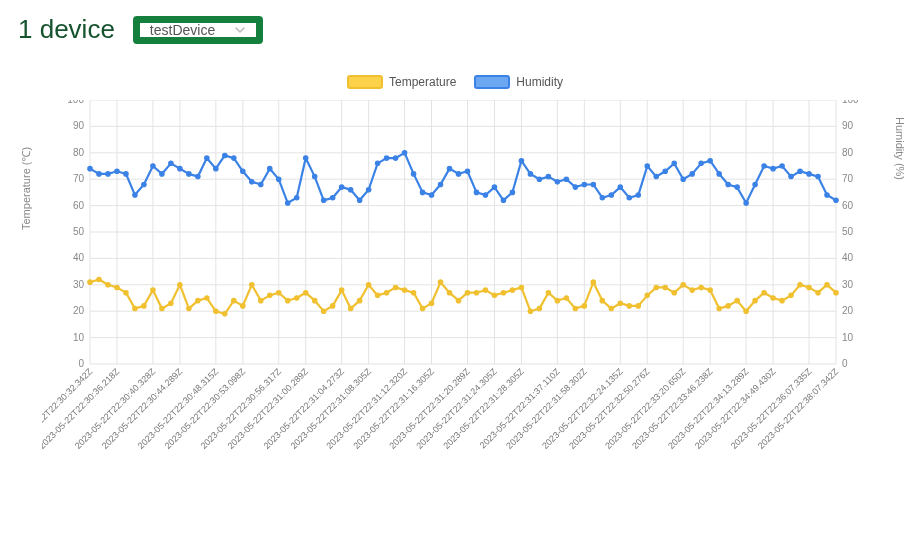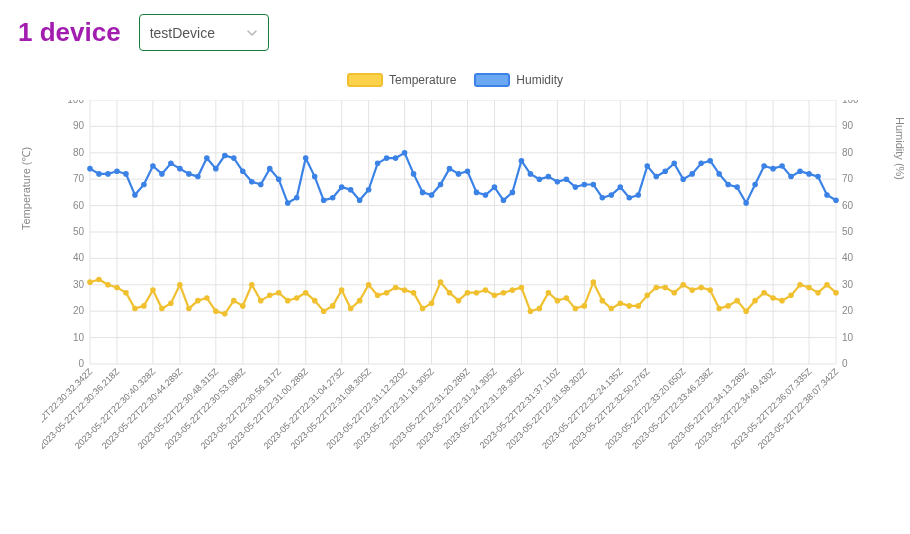--- a/index.html
+++ b/index.html
@@ -1,22 +1,22 @@
 <!DOCTYPE html>
 <html><head>
 <meta charset="utf-8">
 <style>
   * { box-sizing: border-box; margin: 0; padding: 0; }
   body { font-family: -apple-system, BlinkMacSystemFont, "Segoe UI", Arial, sans-serif; background: #fff; width: 910px; height: 534px; position: relative; overflow: hidden; }
   .header { display: flex; align-items: center; padding: 14px 18px 6px 18px; }
-  .device-count { font-size: 26px; font-weight: 700; color: #a21caf; margin-right: 18px; }
-  .device-select { display: flex; align-items: center; border: 1px solid #15803d; border-radius: 4px; height: 37px; padding: 0 10px; min-width: 130px; justify-content: space-between; color: #555; font-size: 14px; cursor: pointer; }
+  .device-count { font-size: 26px; font-weight: 400; color: #14532d; margin-right: 18px; }
+  .device-select { display: flex; align-items: center; border: 7px solid #15803d; border-radius: 4px; height: 28px; padding: 0 10px; min-width: 130px; justify-content: space-between; color: #555; font-size: 14px; cursor: pointer; }
   .chev { margin-left: 10px; color: #aaa; }
   .title { font-size: 24px; font-weight: 700; color: #000; margin-left: auto; }
-  .legend { display: flex; justify-content: center; gap: 18px; margin-top: 16px; font-size: 12px; color: #555; }
+  .legend { display: flex; justify-content: center; gap: 18px; margin-top: 24px; font-size: 12px; color: #555; }
   .legend-item { display: flex; align-items: center; gap: 6px; }
   .legend-swatch { width: 36px; height: 14px; border-radius: 3px; border: 2px solid; }
   .sw-temp { background: #fbd24a; border-color: #f0c030; }
   .sw-hum { background: #6ca7f2; border-color: #3b82e6; }
   .chart-wrap { position: absolute; left: 42px; top: 100px; right: 30px; bottom: 10px; }
   .ylabel-left { position: absolute; left: 18px; top: 230px; transform: rotate(-90deg); transform-origin: left top; font-size: 11px; color: #888; }
   .ylabel-right { position: absolute; right: 4px; top: 180px; transform: rotate(90deg); transform-origin: right top; font-size: 11px; color: #888; }
   svg { display: block; }
   .grid line { stroke: #e3e3e3; stroke-width: 1; }
   .axis text { font-size: 10px; fill: #888; }

